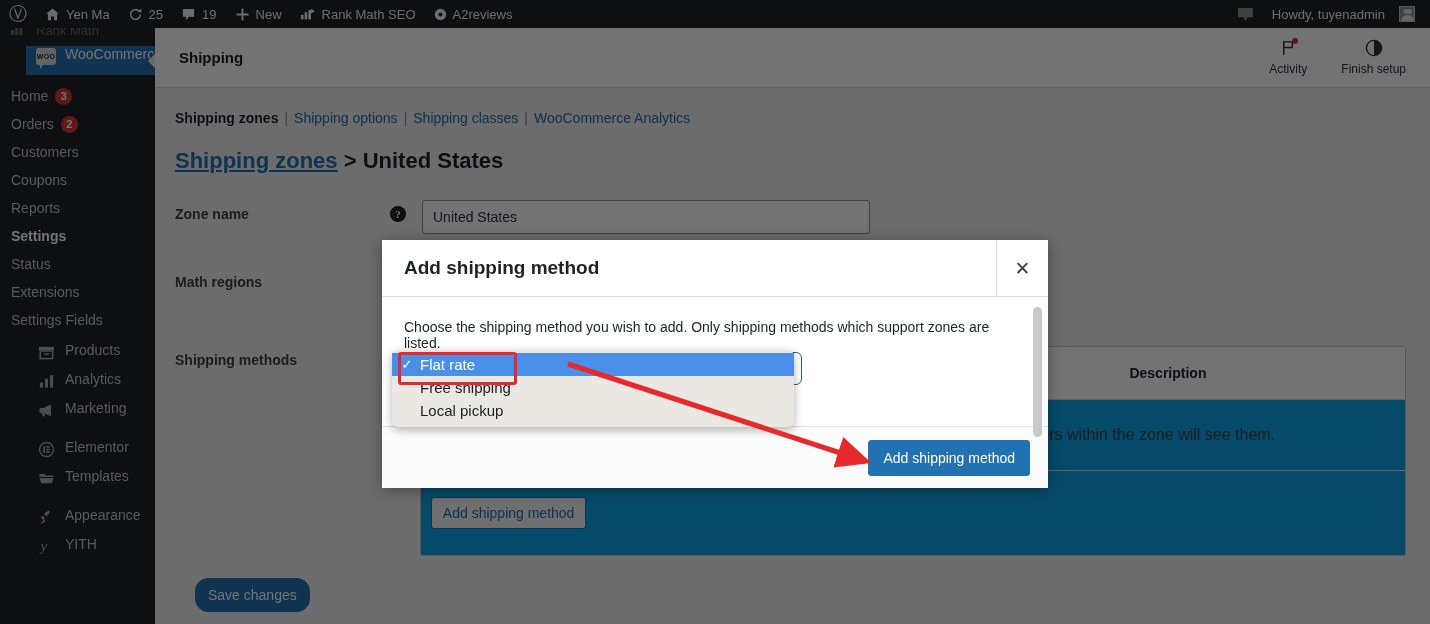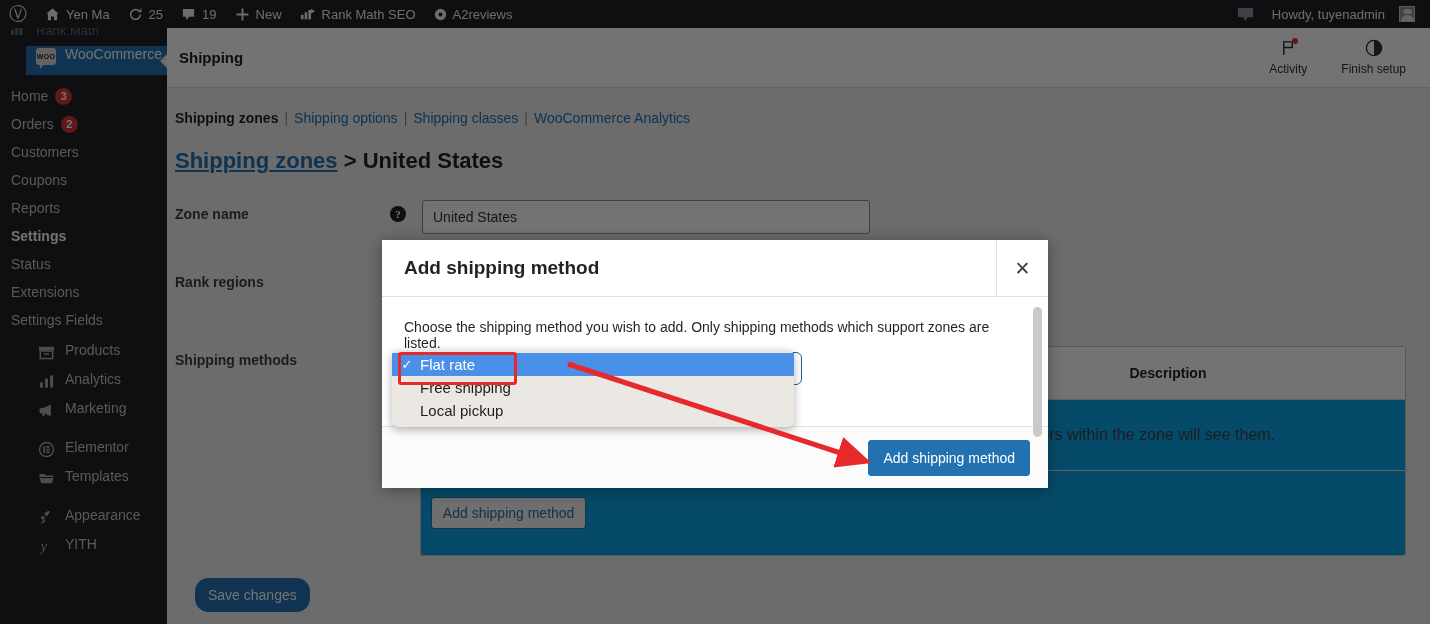--- a/index.html
+++ b/index.html
@@ -39,21 +39,21 @@
     border-radius:50%; background:#dfe1e3;
   }
   .avatar::before{
     content:""; position:absolute; left:1px; bottom:0px; width:13px;height:6px;
     border-radius:6px 6px 0 0; background:#dfe1e3;
   }
 
   
   .sidebar {
     position: absolute; top: 28px; left: 0;
-    width: 167px; height: 596px;
+    width: 155px; height: 596px;
     background: #1d2327; color: #c3c4c7;
     font-size: 14px; z-index: 50;
     overflow: hidden;
   }
   .menu-top-clip {
     height: 18px; width: 100%;
     display:flex; align-items:center; gap:8px; padding-left:10px;
     color:#9ba1a6; font-size:13px; overflow:hidden;
   }
   .menu-top-clip .half { opacity:.55; transform: translateY(-7px); }
@@ -479,21 +479,21 @@
         <span>United States</span>
       </div>
 
       <div class="form-row">
         <div class="form-label">Zone name</div>
         <div class="help-tip">?</div>
         <input class="zone-input" value="United States" style="">
       </div>
 
       <div class="form-row" style="margin-top:34px;">
-        <div class="form-label">Rank regions</div>
+        <div class="form-label">Math regions</div>
       </div>
 
       <div class="methods-row">
         <div class="form-label">Shipping methods</div>
         <div class="methods-panel">
           <table class="methods">
             <thead>
               <tr>
                 <th style="width:90px"></th>
                 <th style="width:420px">Method</th>

